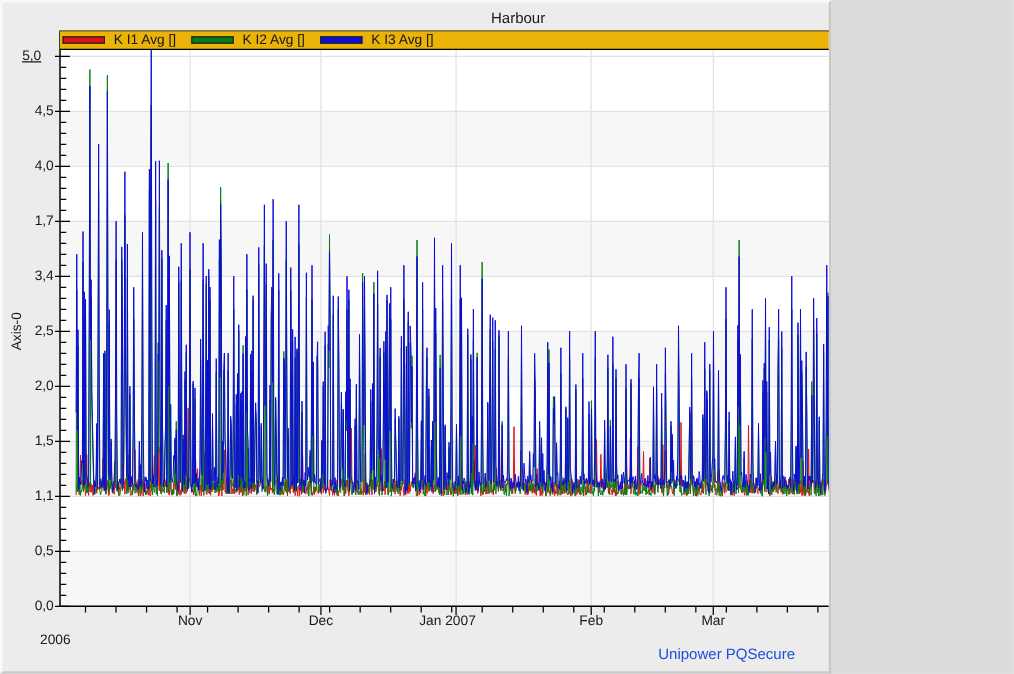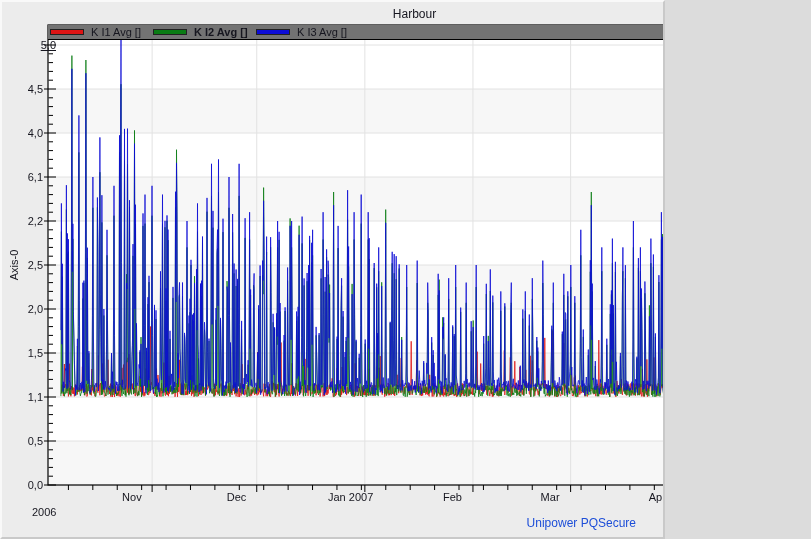--- a/index.html
+++ b/index.html
@@ -9,37 +9,37 @@
     border:2px solid;border-color:#f9f9f9 #c9c9c9 #c9c9c9 #f9f9f9;
     font-family:"Liberation Sans", sans-serif;color:#1d1d2b;
   }
   #chart-title{
     position:absolute;left:46px;top:5px;width:733px;text-align:center;
     font-size:12px;color:#16161f;
   }
   #plot-svg{position:absolute;left:0;top:0;}
   #legend-bar{
     position:absolute;left:46px;top:23px;width:733px;height:14px;
-    background:#737373;border-bottom:1px solid #000;text-align:center;
+    background:#eab308;border-bottom:1px solid #000;text-align:center;
   }
   .legend-item{
     position:absolute;top:0;height:14px;display:flex;align-items:center;gap:7px;
   }
   .legend-swatch{width:32px;height:4px;border:1px solid #222;}
   .legend-label{font-size:11px;color:#16161f;white-space:pre;}
   #y-axis-title{
     position:absolute;left:-13px;top:257px;width:50px;text-align:center;
     transform:rotate(-90deg);transform-origin:center;
     font-size:11px;color:#16161f;
   }
   .y-tick-label{
     position:absolute;width:30px;text-align:right;font-size:11px;color:#16161f;
   }
   .x-month-label{
-    position:absolute;width:60px;font-size:11px;color:#16161f;
+    position:absolute;width:60px;text-align:center;font-size:11px;color:#16161f;
   }
   #year-label{position:absolute;left:30px;top:504px;font-size:11px;color:#16161f;}
   #brand-label{
     position:absolute;right:27px;top:514px;font-size:12px;color:#1d4ed8;
   }
 </style>
 </head>
 <body>
 
 <div id="window">
@@ -169,43 +169,43 @@
         <line x1="774.375" y1="483" x2="774.375" y2="488"></line>
       </g>
       <rect x="46" y="23" width="733" height="460" fill="none" stroke="#000000" stroke-width="1.2"></rect>
     </svg>
 
   <div id="legend-bar">
       <div class="legend-item" style="left: 2px;">
         <span class="legend-swatch" style="background: rgb(221, 20, 20);"></span>
         <span class="legend-label">K I1 Avg []</span>
       </div>
-      <div class="legend-item" style="left: 105px; font-weight: bold;">
+      <div class="legend-item" style="left: 105px;">
         <span class="legend-swatch" style="background: rgb(10, 124, 20);"></span>
         <span class="legend-label">K I2 Avg []</span>
       </div>
       <div class="legend-item" style="left: 208px;">
         <span class="legend-swatch" style="background: rgb(12, 12, 214);"></span>
         <span class="legend-label">K I3 Avg []</span>
       </div>
     </div>
 
   <div id="y-axis-title">Axis-0</div>
   <div id="y-labels">
       <div class="y-tick-label" style="left: 11px; top: 477px;">0,0</div>
       <div class="y-tick-label" style="left: 11px; top: 433px;">0,5</div>
       <div class="y-tick-label" style="left: 11px; top: 389px;">1,1</div>
       <div class="y-tick-label" style="left: 11px; top: 345px;">1,5</div>
       <div class="y-tick-label" style="left: 11px; top: 301px;">2,0</div>
       <div class="y-tick-label" style="left: 11px; top: 257px;">2,5</div>
-      <div class="y-tick-label" style="left: 11px; top: 213px;">2,2</div>
-      <div class="y-tick-label" style="left: 11px; top: 169px;">6,1</div>
+      <div class="y-tick-label" style="left: 11px; top: 213px;">3,4</div>
+      <div class="y-tick-label" style="left: 11px; top: 169px;">1,7</div>
       <div class="y-tick-label" style="left: 11px; top: 125px;">4,0</div>
       <div class="y-tick-label" style="left: 11px; top: 81px;">4,5</div>
-      <div class="y-tick-label" style="left: 24px; top: 37px; text-decoration: underline;">5,0</div>
+      <div class="y-tick-label" style="left: 1px; top: 37px; text-decoration: underline;">5,0</div>
     </div>
   <div id="x-labels">
       <div class="x-month-label" style="left: 120.112px; top: 489px;">Nov</div>
       <div class="x-month-label" style="left: 224.737px; top: 489px;">Dec</div>
       <div class="x-month-label" style="left: 326px; top: 489px;">Jan 2007</div>
       <div class="x-month-label" style="left: 440.962px; top: 489px;">Feb</div>
       <div class="x-month-label" style="left: 538.612px; top: 489px;">Mar</div>
       <div class="x-month-label" style="left: 646.725px; top: 489px;">Apr</div>
     </div>
   <div id="year-label">2006</div>

